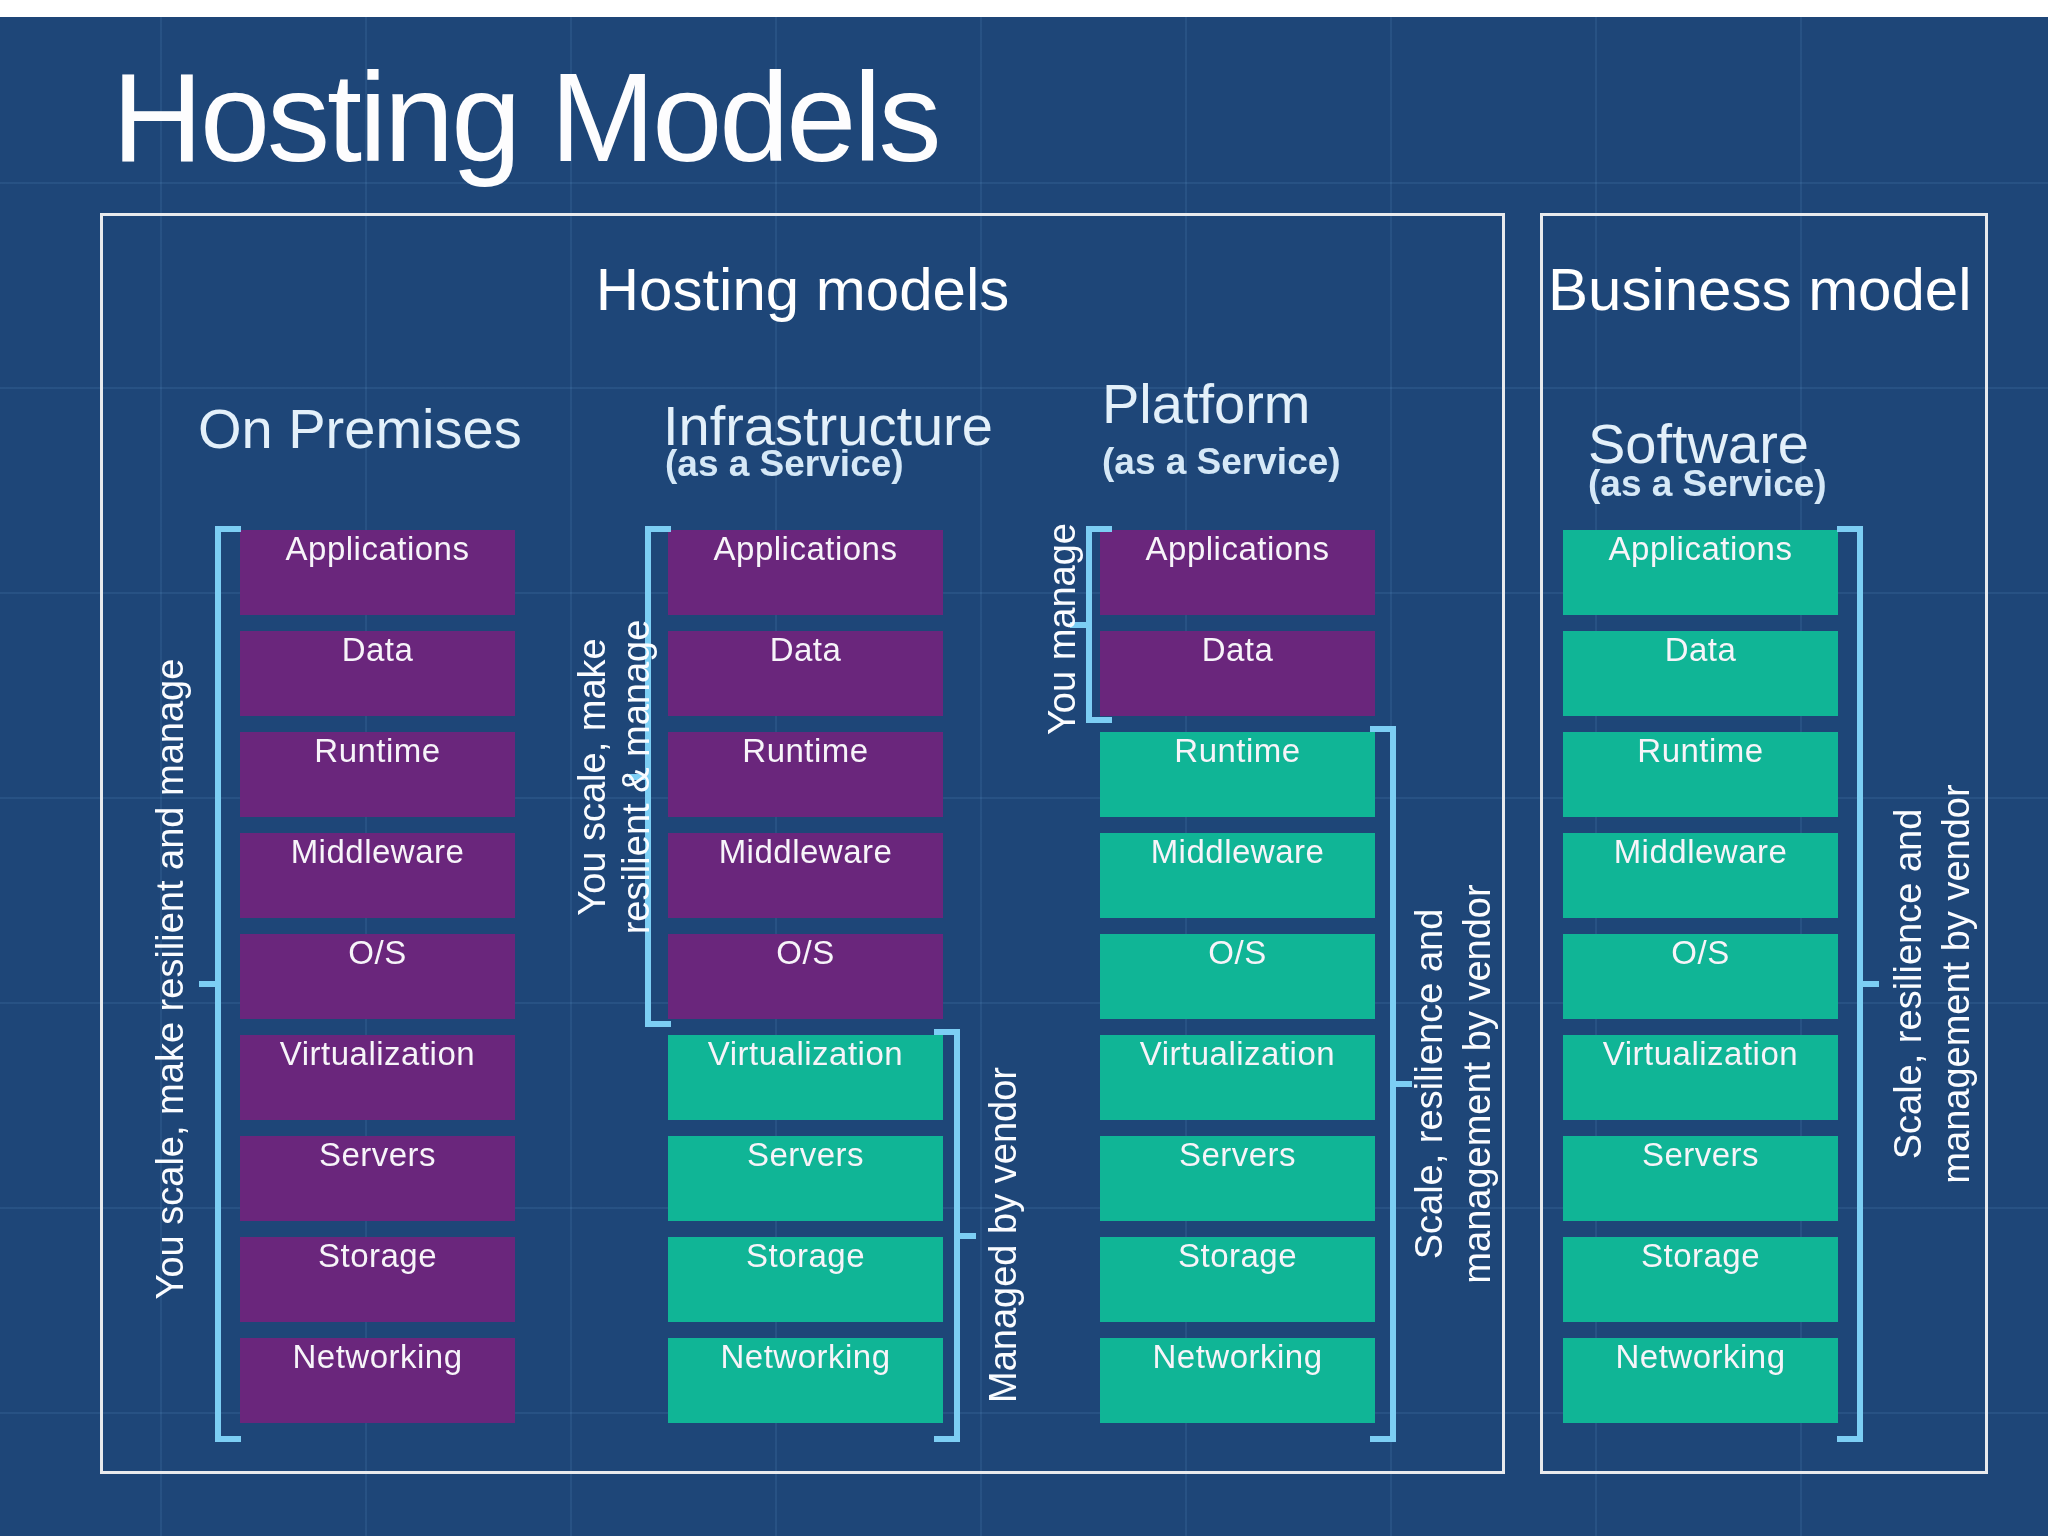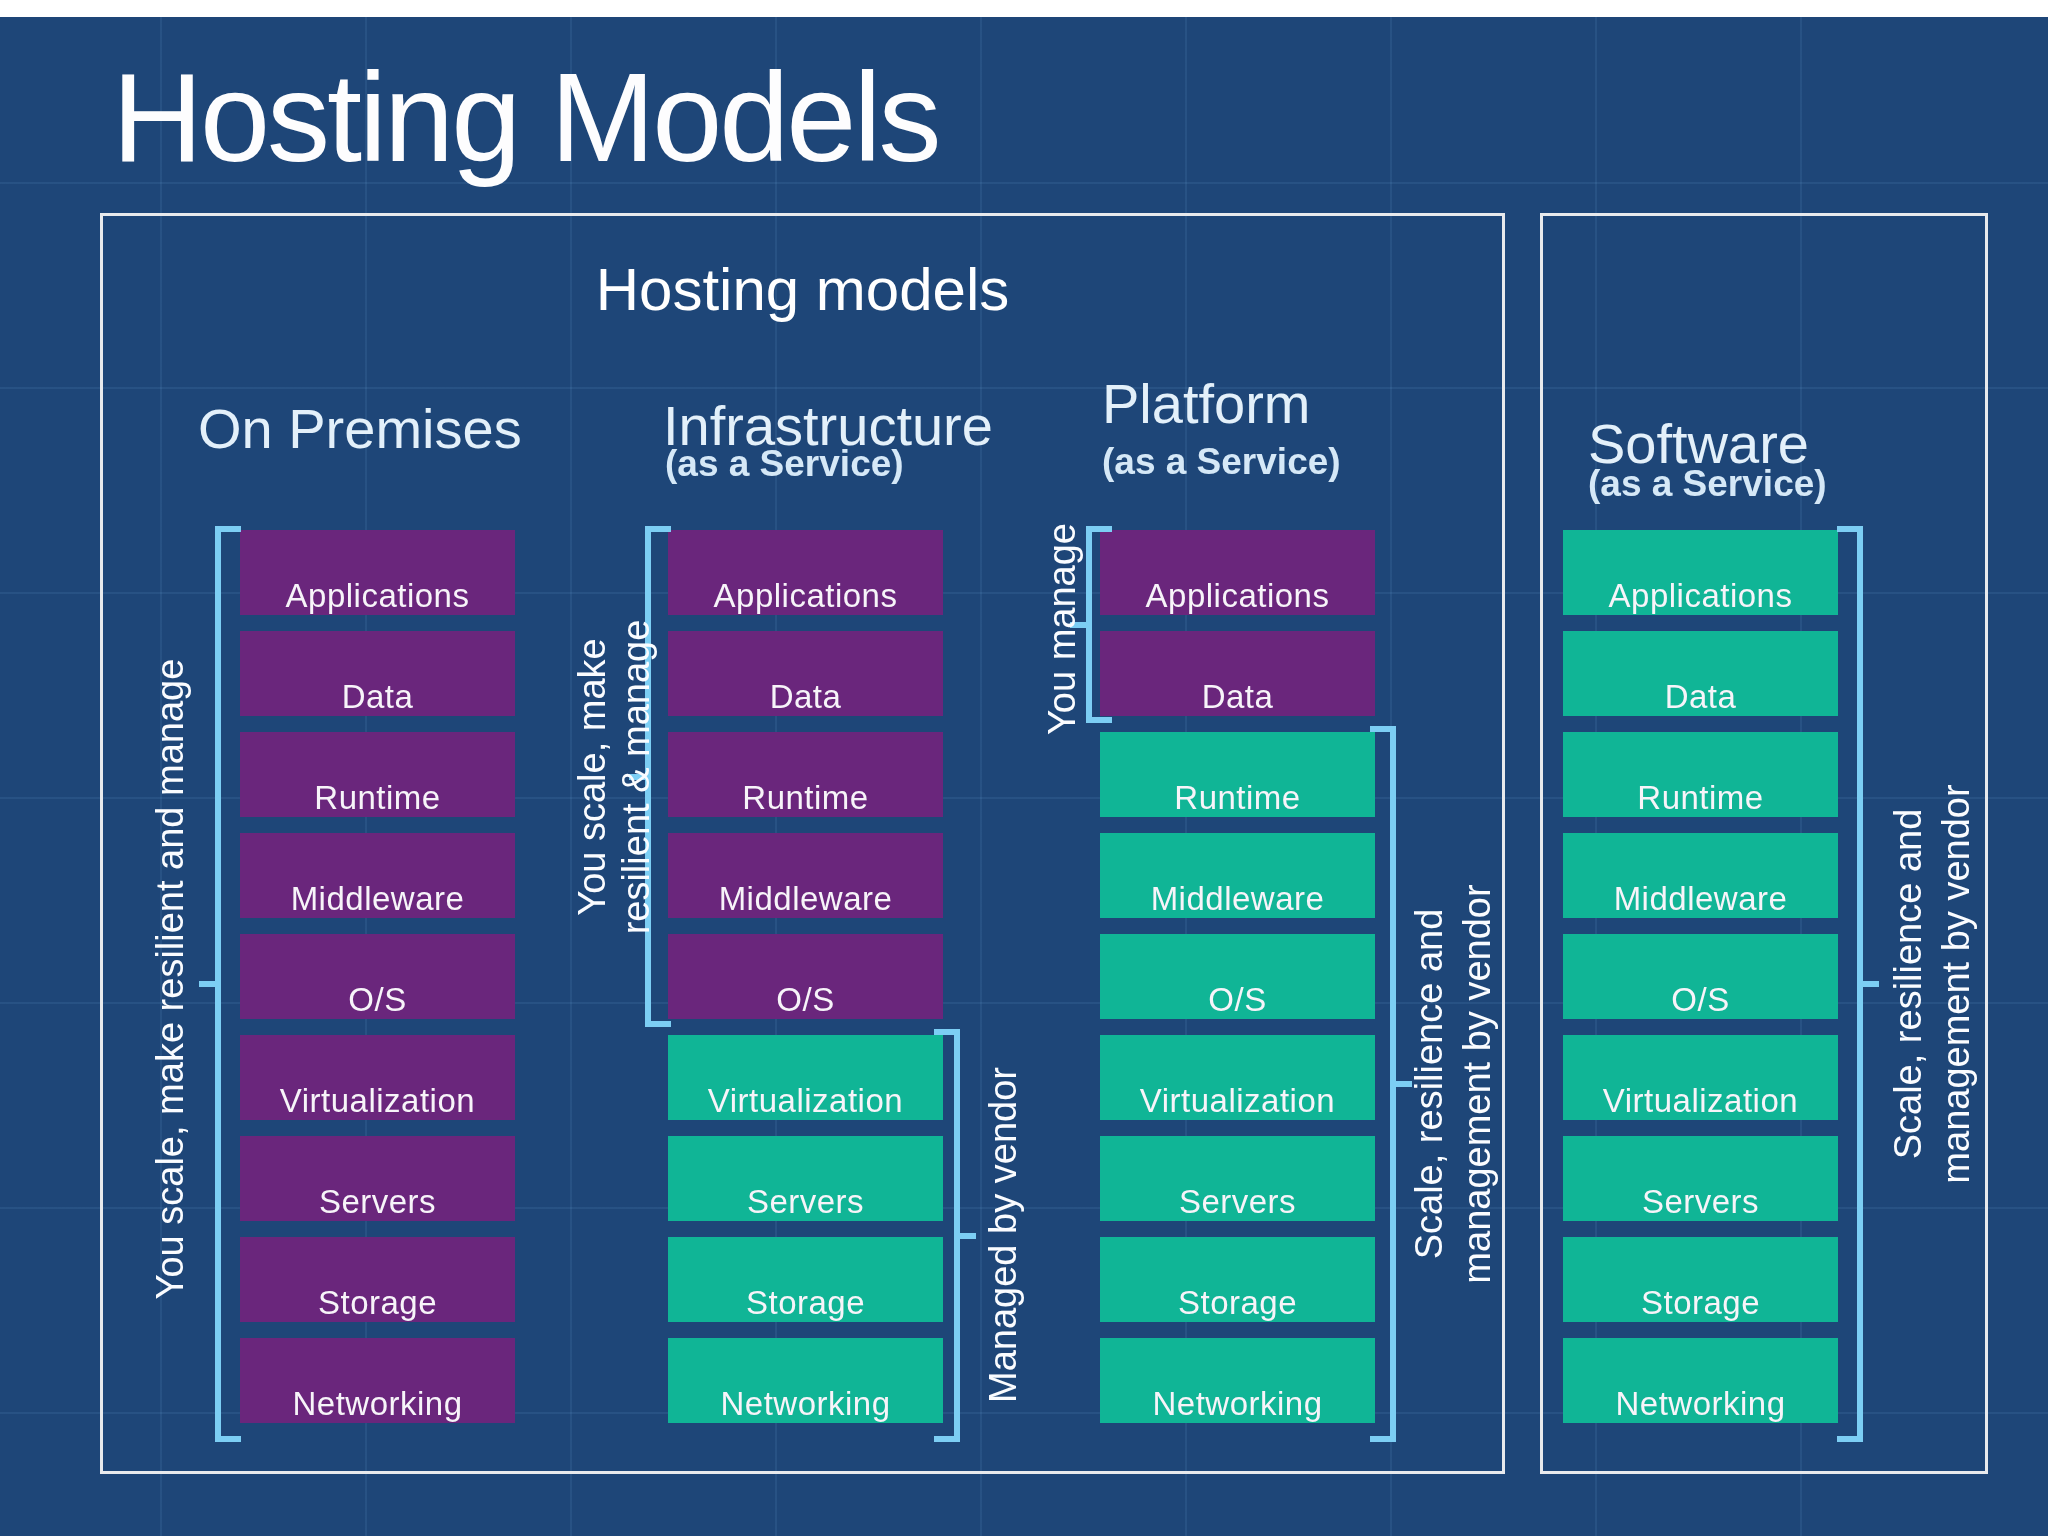--- a/index.html
+++ b/index.html
@@ -22,21 +22,21 @@
   .panel{border:3px solid #E8EAED;box-sizing:border-box;background:transparent;}
   .panel-hosting{left:100px;top:196px;width:1405px;height:1261px;}
   .panel-business{left:1540px;top:196px;width:448px;height:1261px;}
   .panel-title{font-size:60px;font-weight:300;color:#FFFFFF;white-space:nowrap;}
   .pt-hosting{left:100px;width:1405px;top:238px;text-align:center;}
   .pt-business{left:1548px;top:238px;}
   .col-title{font-size:56px;font-weight:300;color:#E3F0FA;white-space:nowrap;}
   .col-sub{font-size:37px;font-weight:700;color:#D5E8F7;white-space:nowrap;}
   .col{position:absolute;top:513px;width:275px;}
   .cell{
-    height:85px;margin-bottom:16px;display:flex;align-items:flex-end;justify-content:center;
+    height:85px;margin-bottom:16px;display:flex;align-items:flex-start;justify-content:center;
     box-sizing:border-box;
   }
   .cell span{font-size:33px;letter-spacing:.5px;color:#F7F4F9;}
   .purple{background:#6A267C;}
   .teal{background:#10B596;}
   .bracket{box-sizing:border-box;background:transparent;}
   .bk-left{border-left:6px solid #7CCEF4;border-top:6px solid #7CCEF4;border-bottom:6px solid #7CCEF4;width:26px;}
   .bk-right{border-right:6px solid #7CCEF4;border-top:6px solid #7CCEF4;border-bottom:6px solid #7CCEF4;width:26px;}
   .tick{position:absolute;width:22px;height:6px;background:#7CCEF4;top:calc(50% - 3px);}
   .tick-l{left:-22px;}
@@ -49,20 +49,21 @@
 </head>
 <body>
 
 <div id="slide">
 
   <div class="abs slide-title">Hosting Models</div>
 
   <div class="abs panel panel-hosting"></div>
   <div class="abs panel panel-business"></div>
   <div class="abs panel-title pt-hosting">Hosting models</div>
+  <div class="abs panel-title pt-business">Business model</div>
 
   <div class="abs col-title" style="left:198px;top:379px;">On Premises</div>
   <div class="abs col-title" style="left:663px;top:376px;">Infrastructure</div>
   <div class="abs col-sub" style="left:665px;top:426px;">(as a Service)</div>
   <div class="abs col-title" style="left:1102px;top:354px;">Platform</div>
   <div class="abs col-sub" style="left:1102px;top:424px;">(as a Service)</div>
   <div class="abs col-title" style="left:1588px;top:394px;">Software</div>
   <div class="abs col-sub" style="left:1588px;top:446px;">(as a Service)</div>
 
   <div class="col" style="left:240px;">

